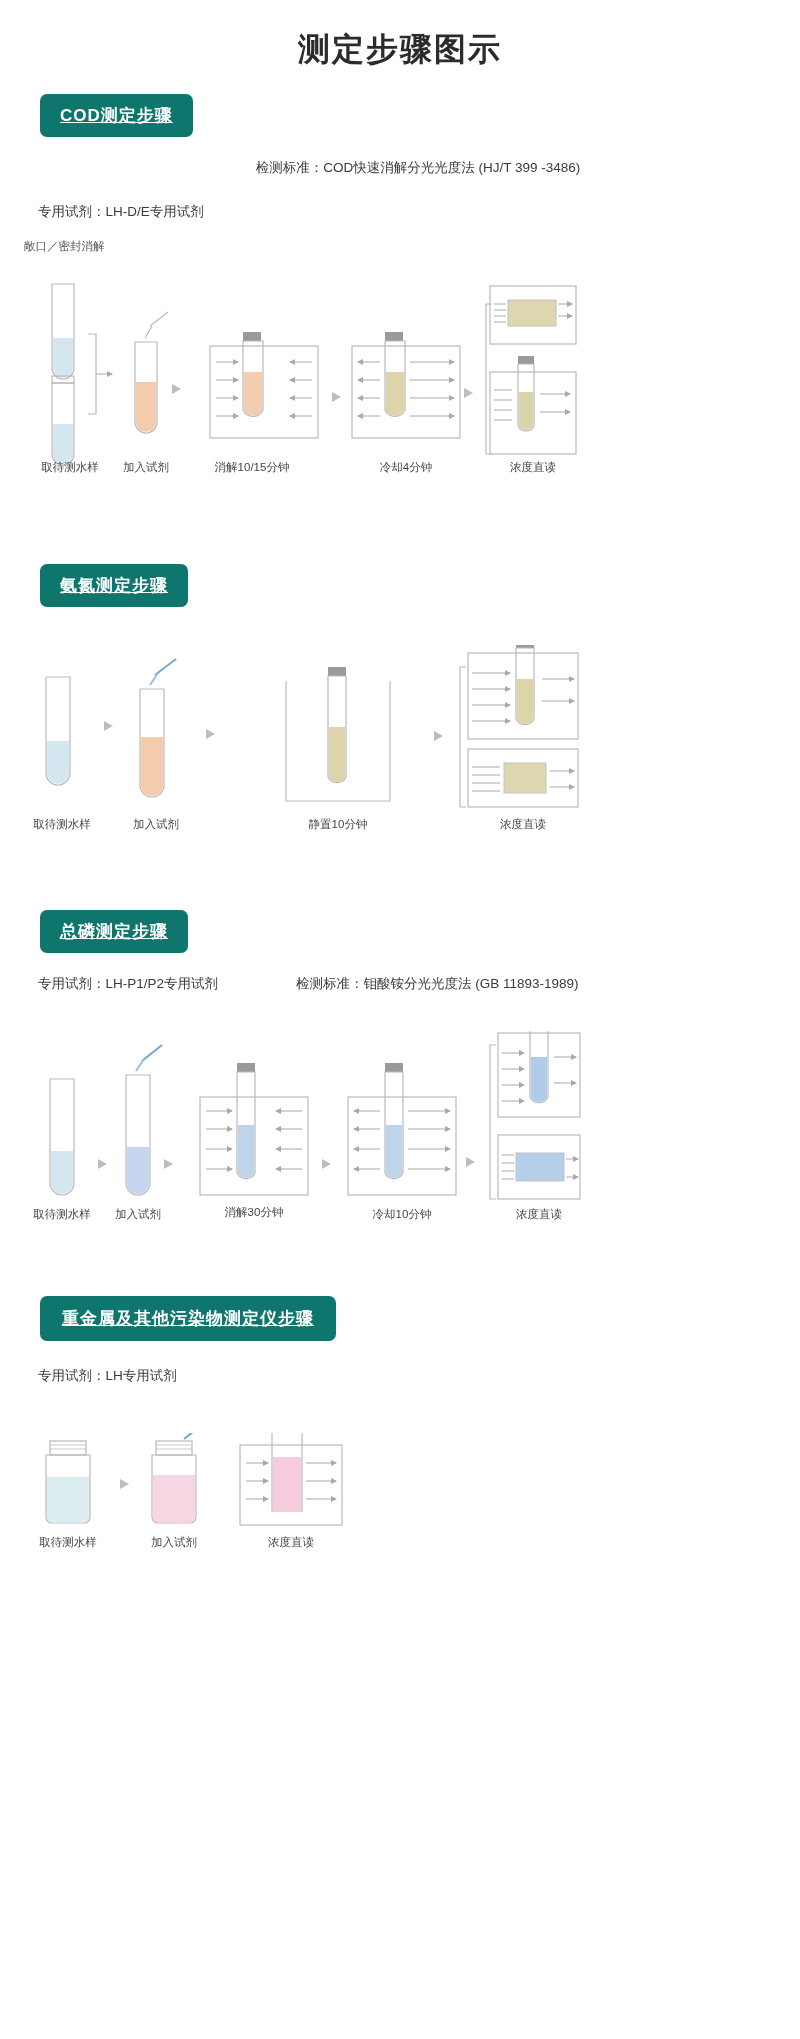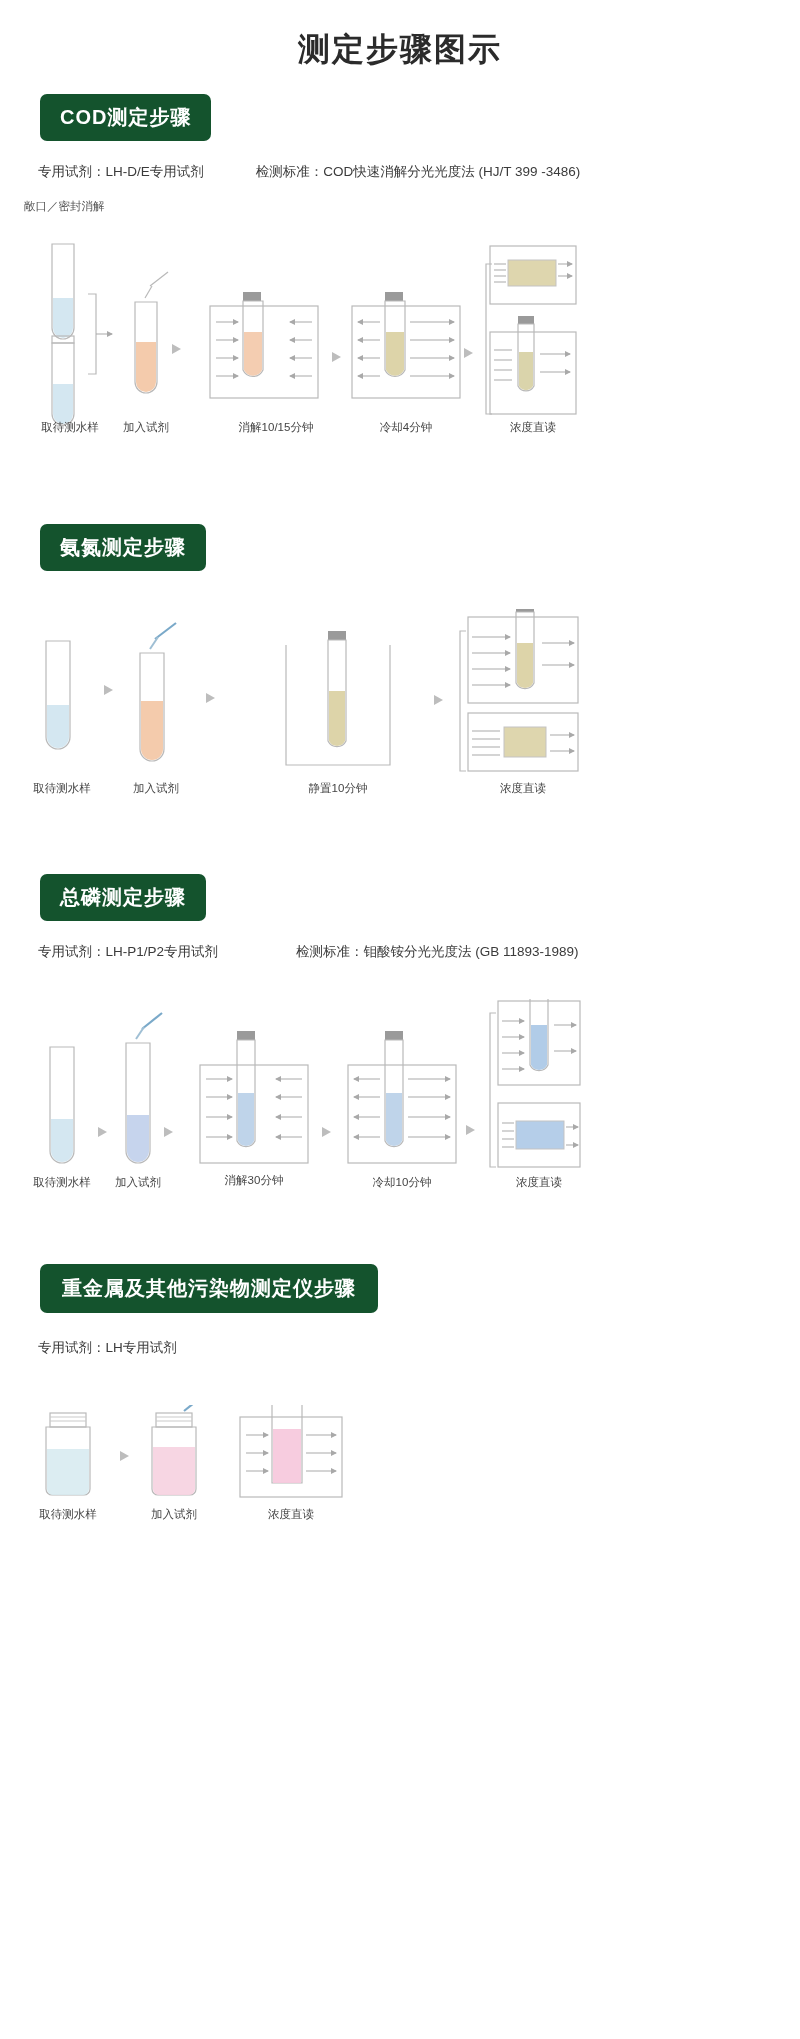--- a/index.html
+++ b/index.html
@@ -23,38 +23,39 @@
     letter-spacing:2px;
     color:#2b2b2b;
     padding:28px 0 22px 0;
   }
   .section{
     padding:0 0 0 0;
     margin-bottom:8px;
   }
   .badge{
     display:inline-block;
-    background:#14532d;
+    background:#0f766e;
     color:#ffffff;
-    font-size:20px;
+    font-size:17px;
     font-weight:bold;
     letter-spacing:1px;
     padding:10px 20px;
     border-radius:7px;
     margin-left:40px;
+    text-decoration:underline;
   }
   .badge.wide{padding:11px 22px;}
   .meta-row{
     margin:22px 0 0 38px;
     font-size:13.5px;
     color:#3b3b3b;
     display:flex;
     gap:0;
   }
-  .meta-reagent{min-width:0;}
+  .meta-reagent{min-width:0;margin-top:44px;}
   .meta-standard{}
   .meta-gap-1{display:inline-block;width:52px;}
   .meta-gap-2{display:inline-block;width:84px;}
   .meta-gap-3{display:inline-block;width:78px;}
   .sublabel{
     margin:18px 0 0 24px;
     font-size:11.5px;
     color:#555;
   }
   .diagram{
@@ -191,21 +192,21 @@
               <path d="M494,146 L512,146"></path>
               <path d="M494,156 L512,156"></path>
             <path d="M540,130 L570,130" marker-end="url(#mk)"></path>
             <path d="M540,148 L570,148" marker-end="url(#mk)"></path>
           </g>
         </g>
       </svg>
 
       <div class="caption" style="left:30px;top:196px;width:80px;">取待测水样</div>
       <div class="caption" style="left:106px;top:196px;width:80px;">加入试剂</div>
-      <div class="caption" style="left:226px;top:196px;width:100px;">消解10/15分钟</div>
+      <div class="caption" style="left:202px;top:196px;width:100px;">消解10/15分钟</div>
       <div class="caption" style="left:356px;top:196px;width:100px;">冷却4分钟</div>
       <div class="caption" style="left:490px;top:196px;width:86px;">浓度直读</div>
     </div>
   </div>
 
   <div class="sec-spacer"></div>
 
   <div class="section">
     <div class="badge">氨氮测定步骤</div>
 

